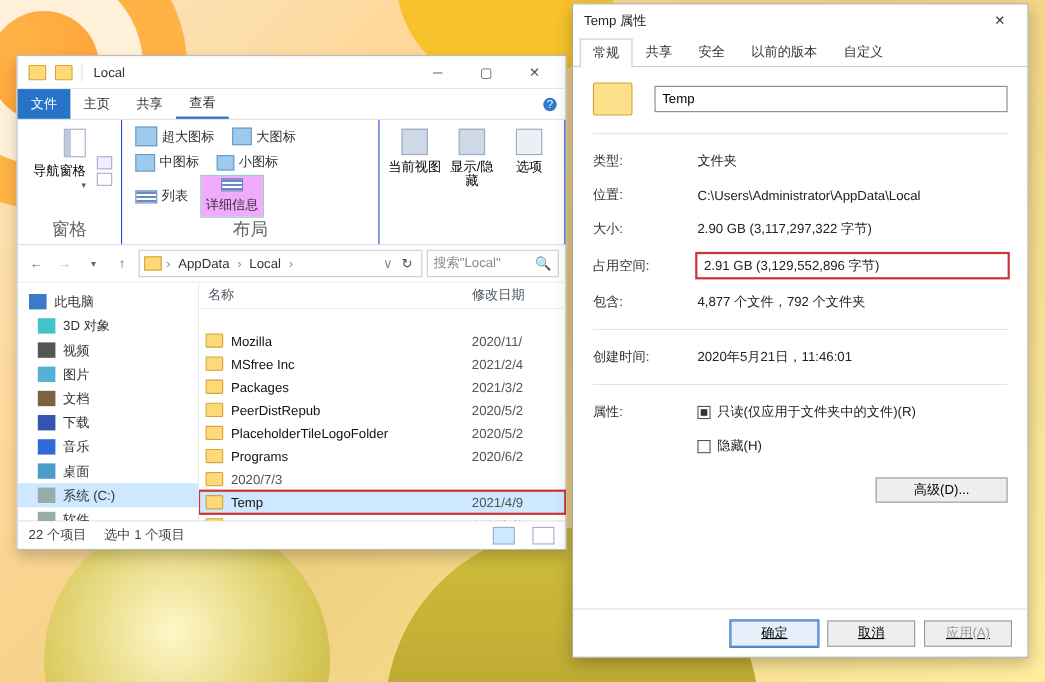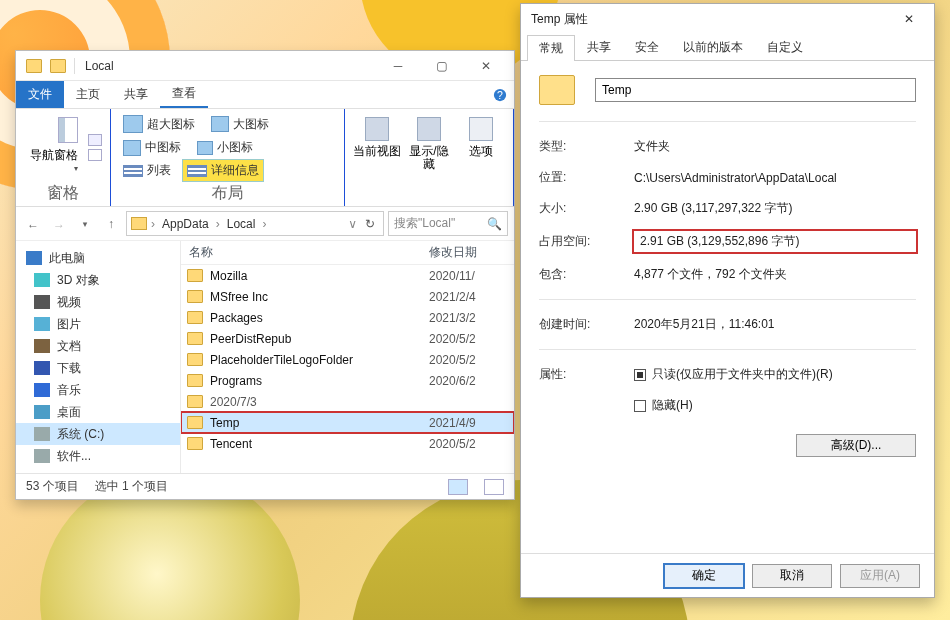--- a/index.html
+++ b/index.html
@@ -33,21 +33,21 @@
 .ricol { display:flex; flex-direction:column; gap:2px; }
 .rbig { display:flex; flex-direction:column; align-items:center; width:48px; text-align:center; line-height:1.1; padding-top:4px; }
 .rbig .icon { width:24px; height:24px; margin-bottom:4px; background:#cfd8e6; border:1px solid #9aaac0; }
 .nav-pane { display:flex; flex-direction:column; align-items:flex-end; padding:4px 6px; }
 .nav-pane .ic { width:20px; height:26px; border:1px solid #aac; background:linear-gradient(90deg,#bcd 33%,#fff 33%); margin-bottom:4px; }
 
 .ritem .det { width:20px; height:12px; display:inline-block; background:repeating-linear-gradient(#6a8bbf 0 2px, #fff 2px 4px); border:1px solid #6a8bbf; }
 .ritem .ic-sm { width:16px; height:14px; background:#9ecaed; border:1px solid #6699c6; display:inline-block; }
 .ritem .ic-md { width:18px; height:16px; background:#9ecaed; border:1px solid #6699c6; display:inline-block; }
 .ritem .ic-lg { width:20px; height:18px; background:#9ecaed; border:1px solid #6699c6; display:inline-block; }
-.ritem.sel { outline:1px solid #9cc; background:#fde047; }
+.ritem.sel { outline:1px solid #9cc; background:#f0abfc;flex-direction:column; }
 
 .addrbar { height:34px; display:flex; align-items:center; gap:4px; padding:4px 6px; border-bottom:1px solid #eee; }
 .navbtn { width:22px; height:22px; display:flex; align-items:center; justify-content:center; color:#666; }
 .addr { flex:1; height:25px; border:1px solid #ccc; display:flex; align-items:center; padding:0 4px; gap:4px; }
 .addr .fic { width:16px; height:13px; background:#ffd978; border:1px solid #d0a63b; }
 .addr .crumb { color:#333; padding:0 3px; }
 .addr .sep { color:#888; }
 .search { width:120px; height:25px; border:1px solid #ccc; display:flex; align-items:center; padding:0 5px; color:#888; }
 
 .content { flex:1; display:flex; overflow:hidden; }
@@ -64,21 +64,21 @@
 .ic-doc { background:#7c6240; }
 .ic-dl { background:#3256b0; }
 .ic-mus { background:#2f6ad6; }
 .ic-desk { background:#4b9dc7; }
 .ic-drv { background:#9aa; }
 
 .filepane { flex:1; display:flex; flex-direction:column; }
 .colhdr { display:flex; border-bottom:1px solid #eee; height:24px; align-items:center; color:#4b5560; }
 .colhdr .col1 { flex:1; padding-left:8px; }
 .colhdr .col2 { width:85px; }
-.rows { flex:1; overflow:auto; }
+.rows { flex:1; overflow:auto;margin-top:18px; }
 .row { display:flex; align-items:center; height:21px; padding-left:6px; }
 .row .fldr { width:16px; height:13px; background:#ffd978; border:1px solid #d0a63b; margin-right:7px; border-radius:1px; }
 .row .name { flex:1; color:#111; }
 .row .date { width:85px; color:#555; }
 .row.sel { background:#cde8ff; outline:2px solid #c33; outline-offset:-1px; }
 
 .status { height:26px; border-top:1px solid #e4e4e4; display:flex; align-items:center; padding:0 10px; gap:16px; color:#444; }
 .status .sp { flex:1; }
 .status .vw { width:20px; height:16px; border:1px solid #aac; }
 .status .vw.active { background:#cde8ff; }
@@ -97,21 +97,21 @@
 .p-name { display:flex; align-items:center; gap:20px; }
 .p-name .big-fldr { width:36px; height:30px; background:#ffe08a; border:1px solid #d0a63b; border-radius:2px; }
 .p-name input { flex:1; height:24px; border:1px solid #888; padding:0 6px; font-size:12px; }
 .p-sep { border:none; border-top:1px solid #e4e4e4; margin:2px 0; }
 .p-row.hl .v { display:inline-block; outline:2px solid #c33; padding:2px 6px; }
 .p-check { display:flex; align-items:center; gap:6px; }
 .p-check .box { width:12px; height:12px; border:1px solid #555; display:inline-flex; align-items:center; justify-content:center; }
 .p-check .box.filled::after { content:""; width:6px; height:6px; background:#333; }
 .adv { display:flex; justify-content:flex-end; margin-top:6px; }
 .adv button { width:120px; height:23px; border:1px solid #999; background:#eee; }
-.p-btns { height:44px; border-top:1px solid #ddd; display:flex; align-items:center; justify-content:flex-end; gap:8px; padding:0 14px; }
+.p-btns { height:44px; border-top:1px solid #ddd; display:flex; align-items:center; justify-content:flex-end; gap:8px; padding:0 14px;text-decoration:underline; }
 .p-btns button { width:80px; height:24px; border:1px solid #999; background:#eee; }
 .p-btns button.primary { background:#e6f0fb; border-color:#3a7bc8; outline:1px solid #3a7bc8; }
 .p-btns button:disabled { color:#999; }
 </style>
 </head>
 <body>
 
 <div class="bg-circle c1"></div>
 <div class="bg-circle c2"></div>
 <div class="bg-circle c3"></div>
@@ -322,21 +322,21 @@
           <div class="row">
             <span class="fldr"></span>
             <span class="name">Tencent</span>
             <span class="date">2020/5/2</span>
           </div>
         </div>
     </div>
   </div>
 
   <div class="status">
-    <span>53 个项目</span>
+    <span>22 个项目</span>
     <span>选中 1 个项目</span>
     <span class="sp"></span>
     <span class="vw active"></span>
     <span class="vw"></span>
   </div>
 </div>
 
 <div class="props">
   <div class="p-title">
     <span class="lbl">Temp 属性</span>

